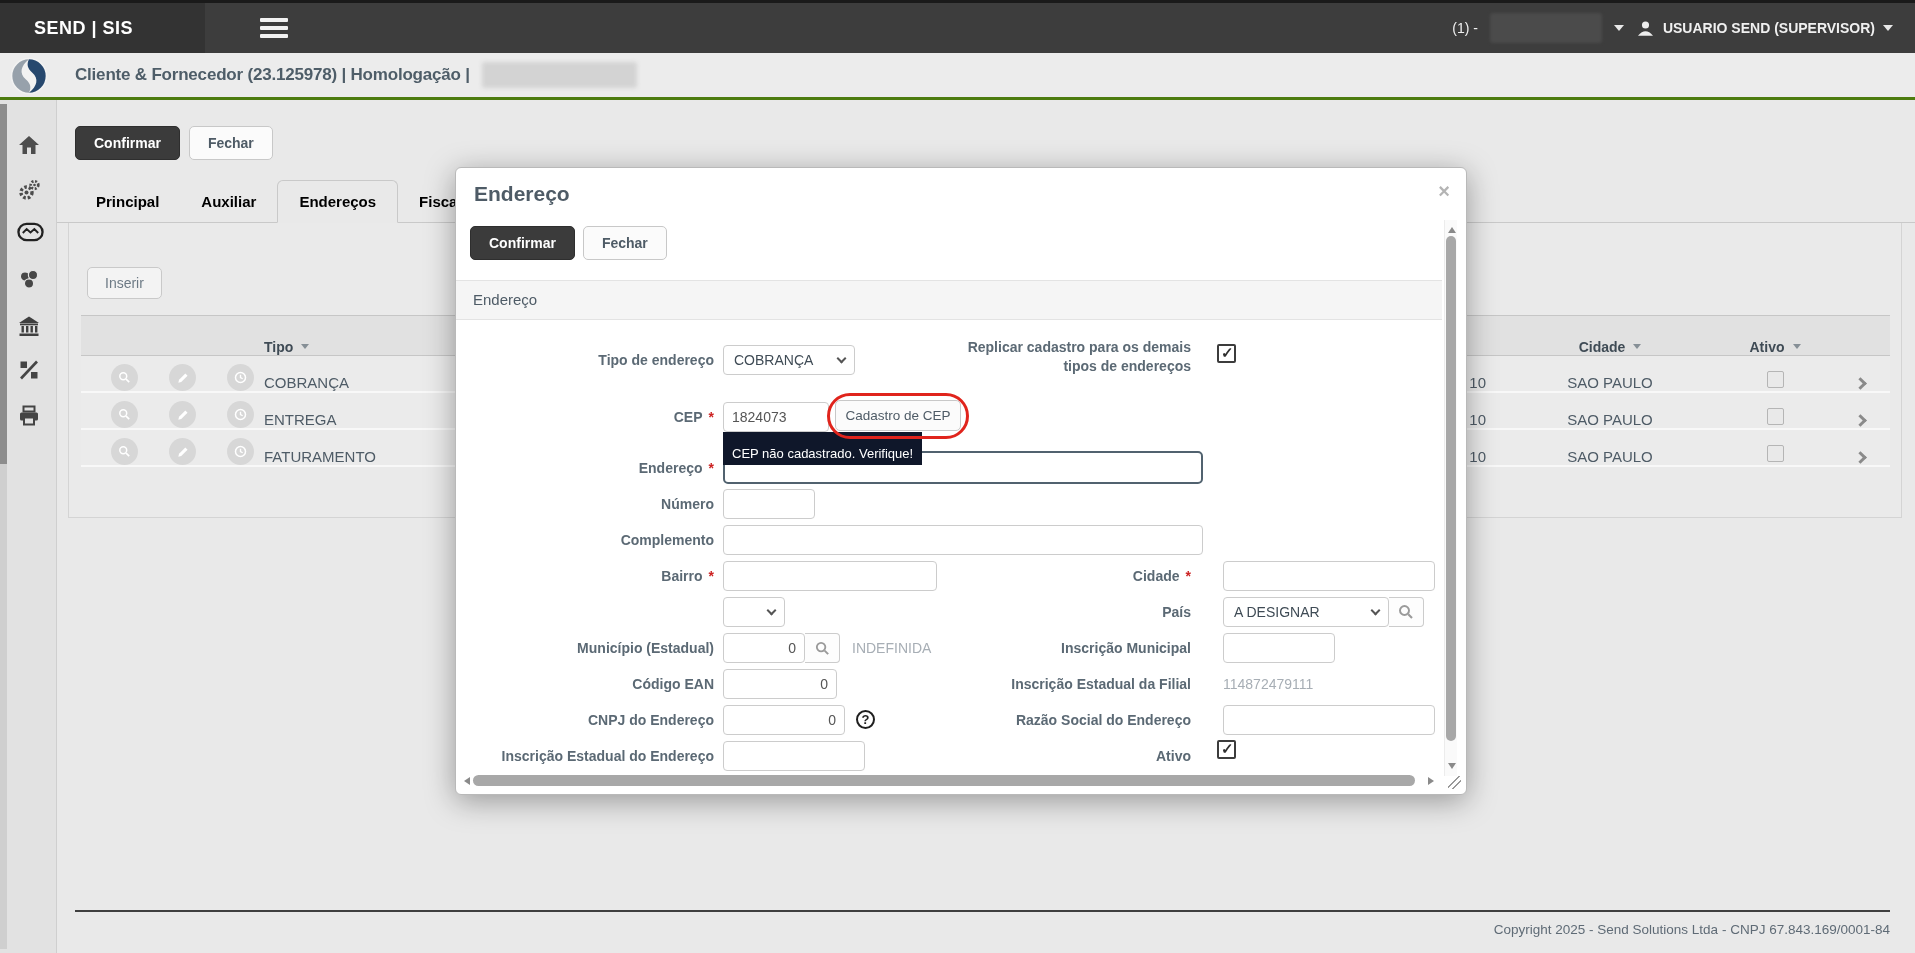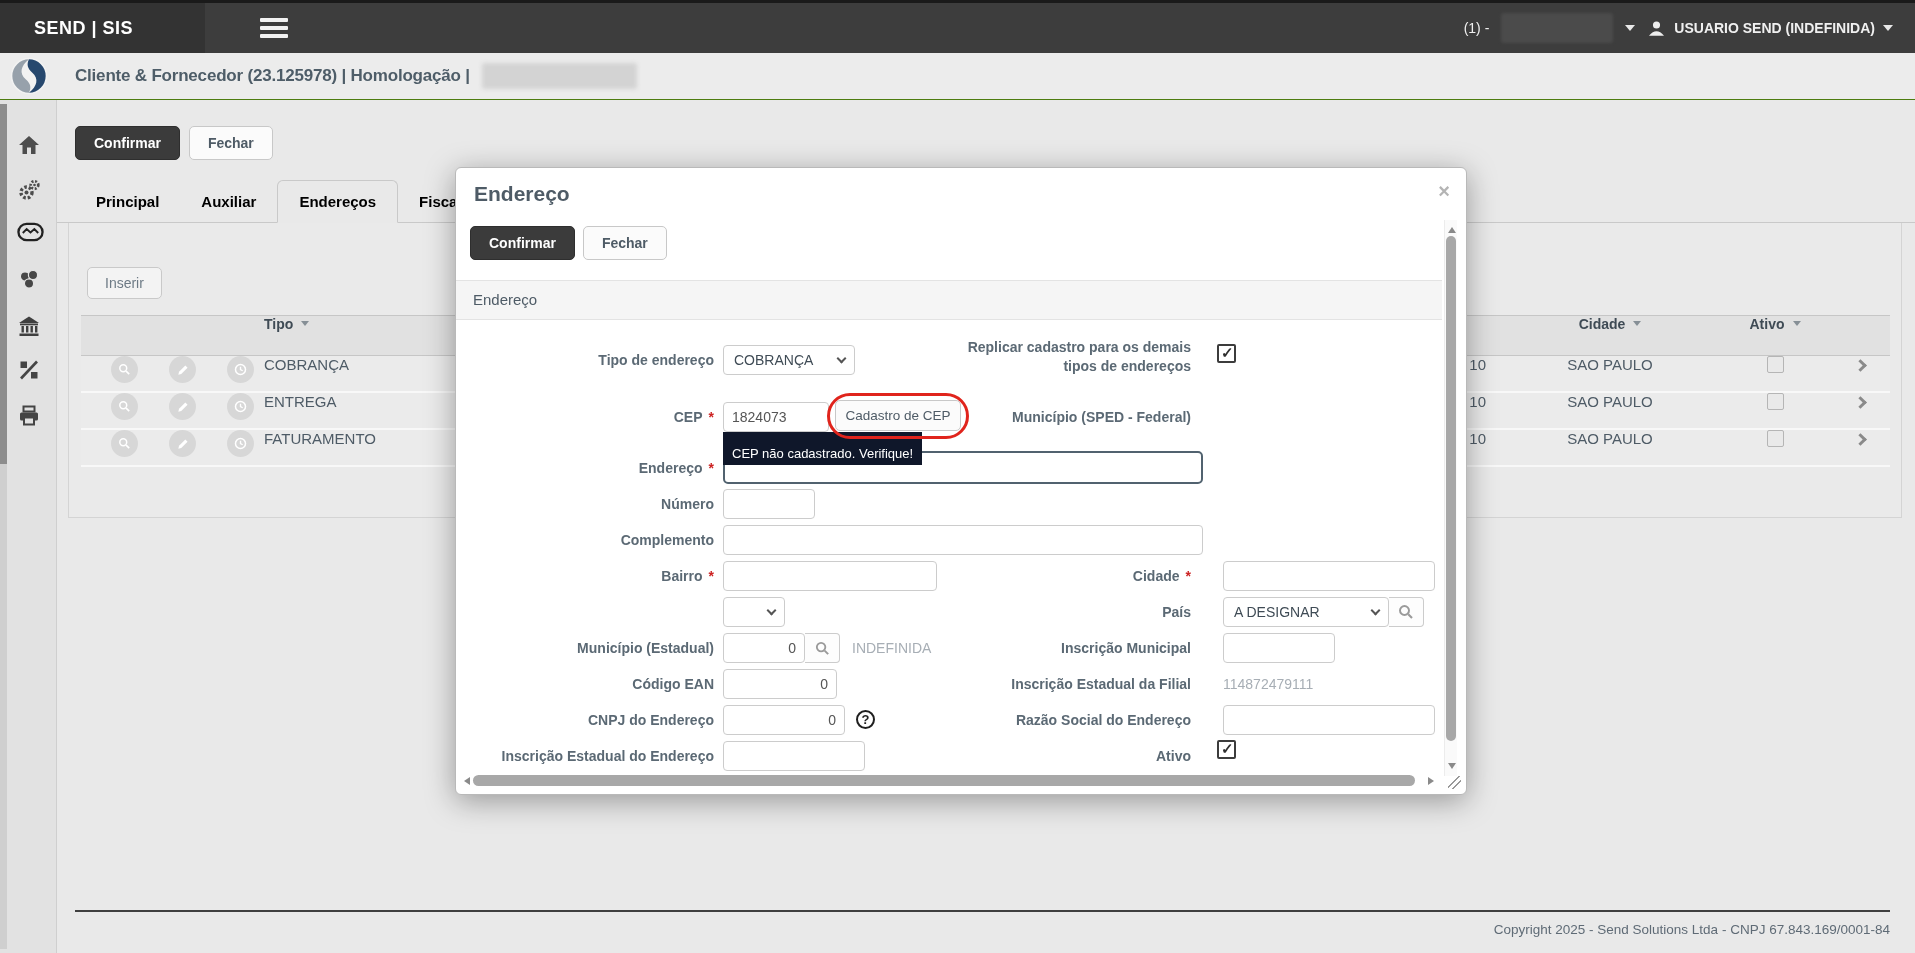--- a/index.html
+++ b/index.html
@@ -10,21 +10,21 @@
   .topbar { position:absolute; left:0; top:0; width:1915px; height:53px; background:#3d3d3d; border-top:3px solid #1a1a1a; z-index:10; }
   .brand { position:absolute; left:0; top:0; width:205px; height:50px; background:#333; color:#fff; font-size:18px; font-weight:bold; line-height:50px; padding-left:34px; letter-spacing:.5px; }
   .hamburger { position:absolute; left:260px; top:15px; width:28px; height:20px; cursor:pointer; }
   .hamburger span { display:block; height:4px; background:#f2f2f2; border-radius:1px; margin-bottom:4px; }
   .topbar-right { position:absolute; right:22px; top:0; height:50px; display:flex; align-items:center; gap:12px; color:#f0f0f0; font-size:14px; }
   .env-chip { width:112px; height:30px; background:#4b4b4b; border-radius:3px; filter:blur(1.5px); }
   .caret-down-w { width:0; height:0; border:5px solid transparent; border-top:6px solid #e8e8e8; margin-top:5px; }
   .user-wrap { display:flex; align-items:center; gap:8px; font-weight:bold; }
 
   
-  .headband { position:absolute; left:0; top:53px; width:1915px; height:47px; background:#ececec; border-bottom:1px solid #4d7c0f; display:flex; align-items:center; z-index:3; }
+  .headband { position:absolute; left:0; top:53px; width:1915px; height:47px; background:#ececec; border-bottom:3px solid #4d7c0f; display:flex; align-items:center; z-index:3; }
   .logo { position:absolute; left:9px; top:3px; }
   .page-title { margin-left:75px; font-size:17px; font-weight:bold; color:#4e5d68; letter-spacing:-.2px; }
   .redacted { width:155px; height:26px; background:#d3d3d3; border-radius:2px; margin-left:12px; filter:blur(2px); }
 
   
   .sidebar { position:absolute; left:0; top:100px; width:57px; height:853px; background:#e2e2e2; border-right:1px solid #cfcfcf; z-index:4; }
   .side-scroll { position:absolute; left:0; top:4px; width:7px; height:845px; background:#cfcfcf; }
   .side-scroll .thumb { position:absolute; left:0; top:0; width:7px; height:360px; background:#8d8d8d; }
   .side-icon { position:absolute; left:17px; width:26px; height:26px; cursor:pointer; }
 
@@ -36,21 +36,21 @@
 
   
   .tabs { position:absolute; left:57px; top:177px; width:1858px; height:46px; border-bottom:1px solid #c9c9c9; padding-left:18px; display:flex; align-items:flex-end; z-index:3; }
   .tab { padding:12px 21px; font-size:15px; font-weight:bold; color:#000000; cursor:pointer; }
   .tab.active { background:#e9e9e9; border:1px solid #c9c9c9; border-bottom:1px solid #e9e9e9; border-radius:6px 6px 0 0; margin-bottom:-1px; }
 
   
   .panel { position:absolute; left:68px; top:223px; width:1834px; height:295px; background:#eaeaea; border:1px solid #d4d4d4; border-top:none; z-index:2; }
   .insert-btn { position:absolute; left:18px; top:44px; background:#f3f3f3; border:1px solid #c9c9c9; border-radius:5px; color:#6d7a85; font-size:14px; padding:7px 17px; cursor:pointer; }
   .grid { position:absolute; left:12px; top:92px; width:1809px; }
-  .g-row { display:flex; align-items:flex-start; }
+  .g-row { display:flex; align-items:flex-end; }
   .g-head { background:#e1e1e1; border-top:1px solid #c6c6c6; border-bottom:1px solid #c6c6c6; height:41px; font-weight:bold; font-size:14px; color:#3f4b55; }
   .g-body { background:#ebebeb; height:37px; border-bottom:2px solid #f8f8f8; font-size:15px; color:#4e5b66; }
   .g-foot { background:#e0e0e0; border-top:1px solid #c6c6c6; height:46px; font-size:15px; color:#5b6974; display:flex; align-items:center; justify-content:space-between; padding:0 16px 0 30px; }
   .col-actions { width:175px; display:flex; gap:31px; padding-left:30px; }
   .col-tipo { width:330px; padding-left:8px; }
   .col-spacer { flex:1; }
   .col-code { width:60px; text-align:right; padding-right:14px; }
   .col-cidade { width:220px; text-align:center; }
   .col-ativo { width:110px; text-align:center; }
   .col-chevron { width:60px; text-align:center; }
@@ -110,21 +110,21 @@
     </div>
   <div class="topbar-right">
     <span>(1) -</span>
     <span class="env-chip"></span>
     <span class="caret-down-w"></span>
     <div class="user-wrap">
       <svg width="19" height="19" viewBox="0 0 24 24">
         <circle cx="12" cy="7.5" r="4.5" fill="#ededed"></circle>
           <path d="M2.5 21 q9.5 -11 19 0 z" fill="#ededed"></path>
       </svg>
-      <span>USUARIO SEND (INDEFINIDA)</span>
+      <span>USUARIO SEND (SUPERVISOR)</span>
       <span class="caret-down-w"></span>
     </div>
   </div>
 </div>
 
 <div class="headband">
   <div class="logo">
     <svg width="40" height="40" viewBox="0 0 48 48">
       <circle cx="24" cy="24" r="22" fill="#f2f2f2"></circle>
       <path d="M24 4 A20 20 0 0 1 44 24 A20 20 0 0 1 24 44 C34 36 36 27 28 20 C22 15 21 10 24 4 Z" fill="#27486e"></path>
@@ -326,21 +326,20 @@
   </div>
   <div class="flabel" style="left:430px;top:170px;width:305px;line-height:19px">
     <span>Replicar cadastro para os demais</span><br><span>tipos de endereços</span>
   </div>
   <div class="mcb checked" style="left:761px;top:176px"></div>
 
   <div class="flabel" style="left:0;top:234px;width:258px"><span>CEP</span><span class="req">*</span></div>
   <input class="fin" style="left: 267px; top: 234px; width: 106px;" value="1824073">
   <button class="btn btn-light" style="position:absolute;left:379px;top:232px;width:126px;padding:7px 0;font-weight:normal;font-size:13.5px;border-radius:5px">Cadastro de CEP</button>
   <div class="ring"></div>
-  <div class="flabel" style="left:430px;top:234px;width:305px"><span>Município (SPED - Federal)</span></div>
   <div class="err-tip">CEP não cadastrado. Verifique!</div>
 
   <div class="flabel" style="left:0;top:285px;width:258px"><span>Endereço</span><span class="req">*</span></div>
   <input class="fin" style="left: 267px; top: 283px; width: 480px; height: 33px; border: 2px solid rgb(81, 98, 111); border-radius: 5px;">
 
   <div class="flabel" style="left:0;top:321px;width:258px"><span>Número</span></div>
   <input class="fin" style="left: 267px; top: 321px; width: 92px;">
 
   <div class="flabel" style="left:0;top:357px;width:258px"><span>Complemento</span></div>
   <input class="fin" style="left: 267px; top: 357px; width: 480px;">

